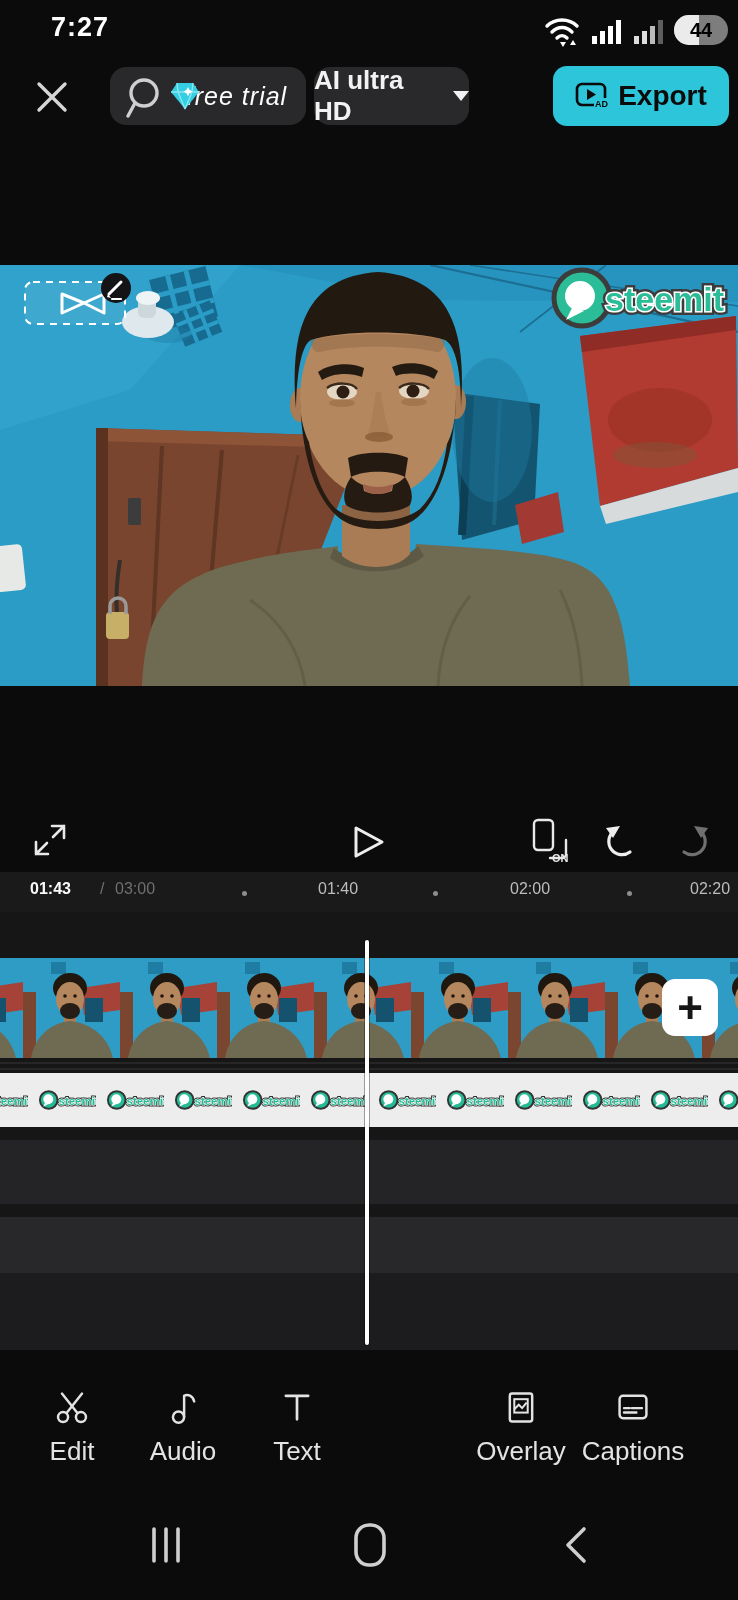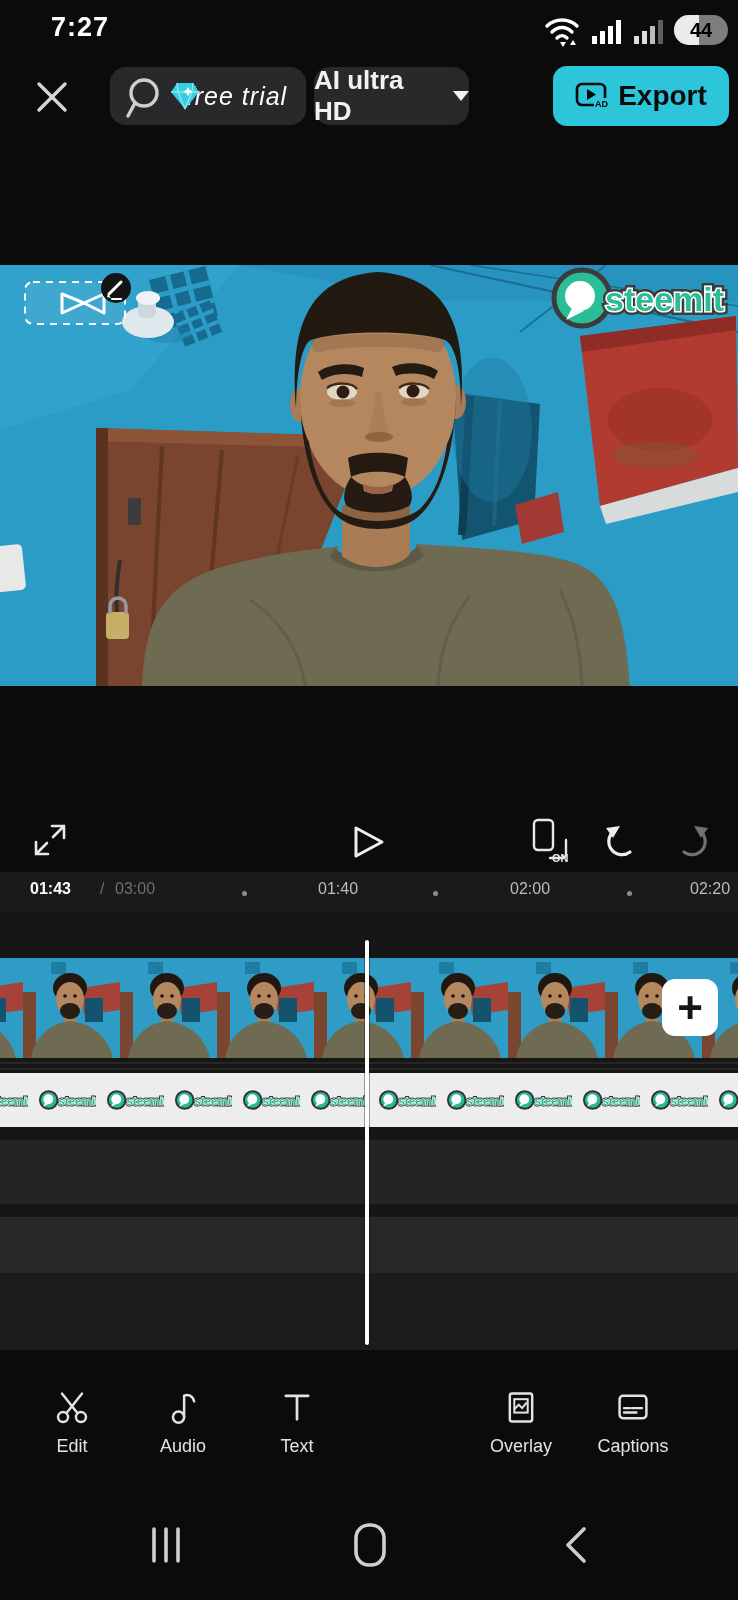--- a/index.html
+++ b/index.html
@@ -40,21 +40,21 @@
   .track1{left:0;top:1140px;width:738px;height:64px;background:#242427;}
   .track2{left:0;top:1217px;width:738px;height:56px;background:#28282b;}
   .track3{left:0;top:1273px;width:738px;height:77px;background:#1c1c1e;}
   .playhead{left:365px;top:940px;width:4px;height:405px;background:#fff;border-radius:2px;
             box-shadow:0 0 0 1px rgba(0,0,0,.35);z-index:6;}
   .add-btn{left:662px;top:979px;width:56px;height:57px;background:#fff;border-radius:13px;z-index:5;
            display:flex;align-items:center;justify-content:center;font-size:44px;font-weight:bold;color:#161616;line-height:1;}
   
   .tools{left:0;top:1388px;width:738px;height:96px;display:flex;}
   .tool-item{position:absolute;top:0;width:110px;display:flex;flex-direction:column;align-items:center;gap:10px;}
-  .tool-label{font-size:18px;color:#e3e3e3;}
+  .tool-label{font-size:26px;color:#e3e3e3;}
   
   .nav{left:0;top:1505px;width:738px;height:80px;}
 </style>
 </head>
 <body>
 
 <svg width="0" height="0" style="position:absolute" aria-hidden="true">
   <defs>
     <symbol id="thumbframe" viewBox="0 0 97 100">
       <rect x="0" y="0" width="97" height="100" fill="#2e9cc4"></rect>

